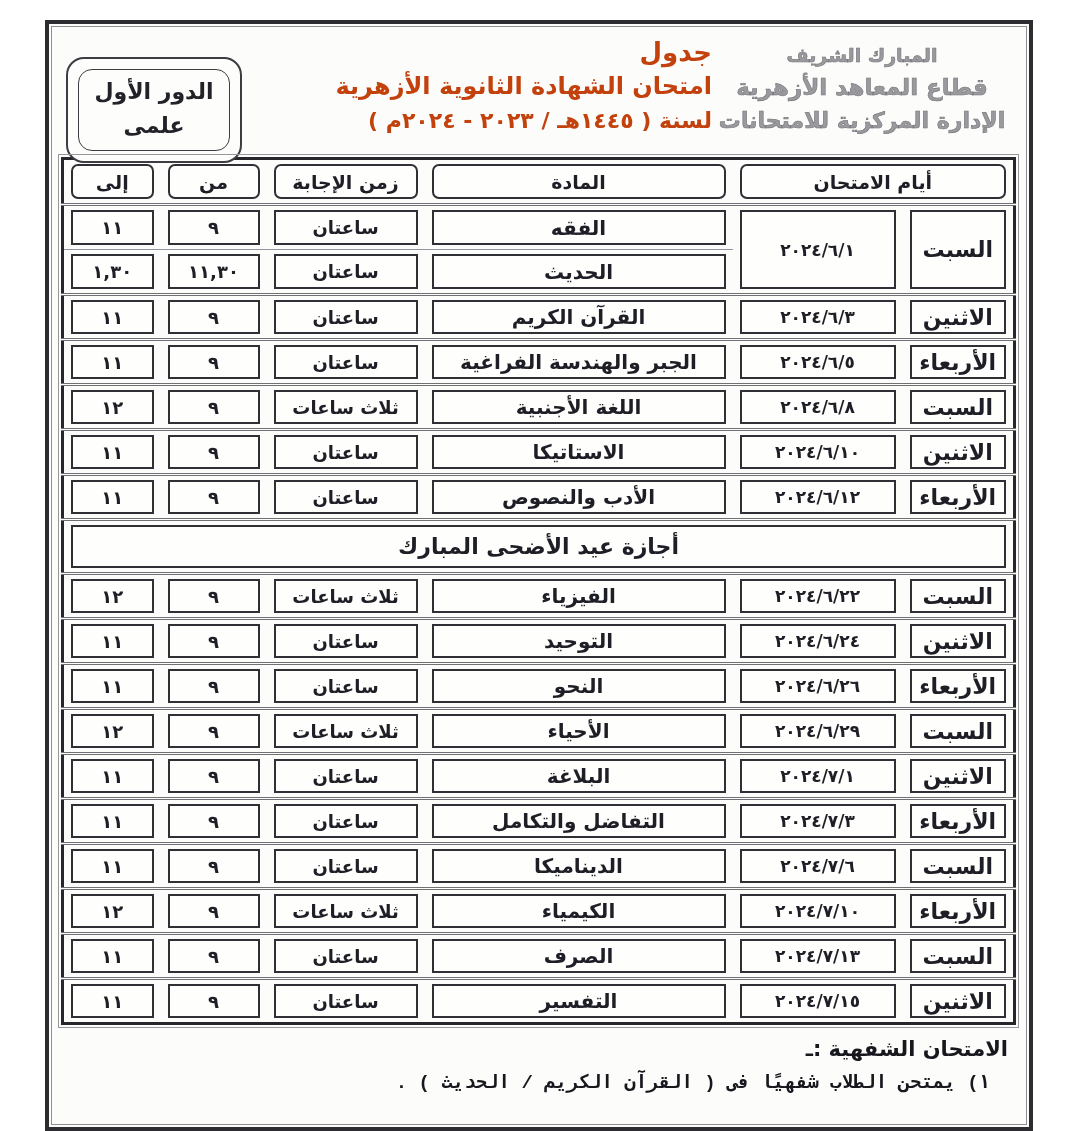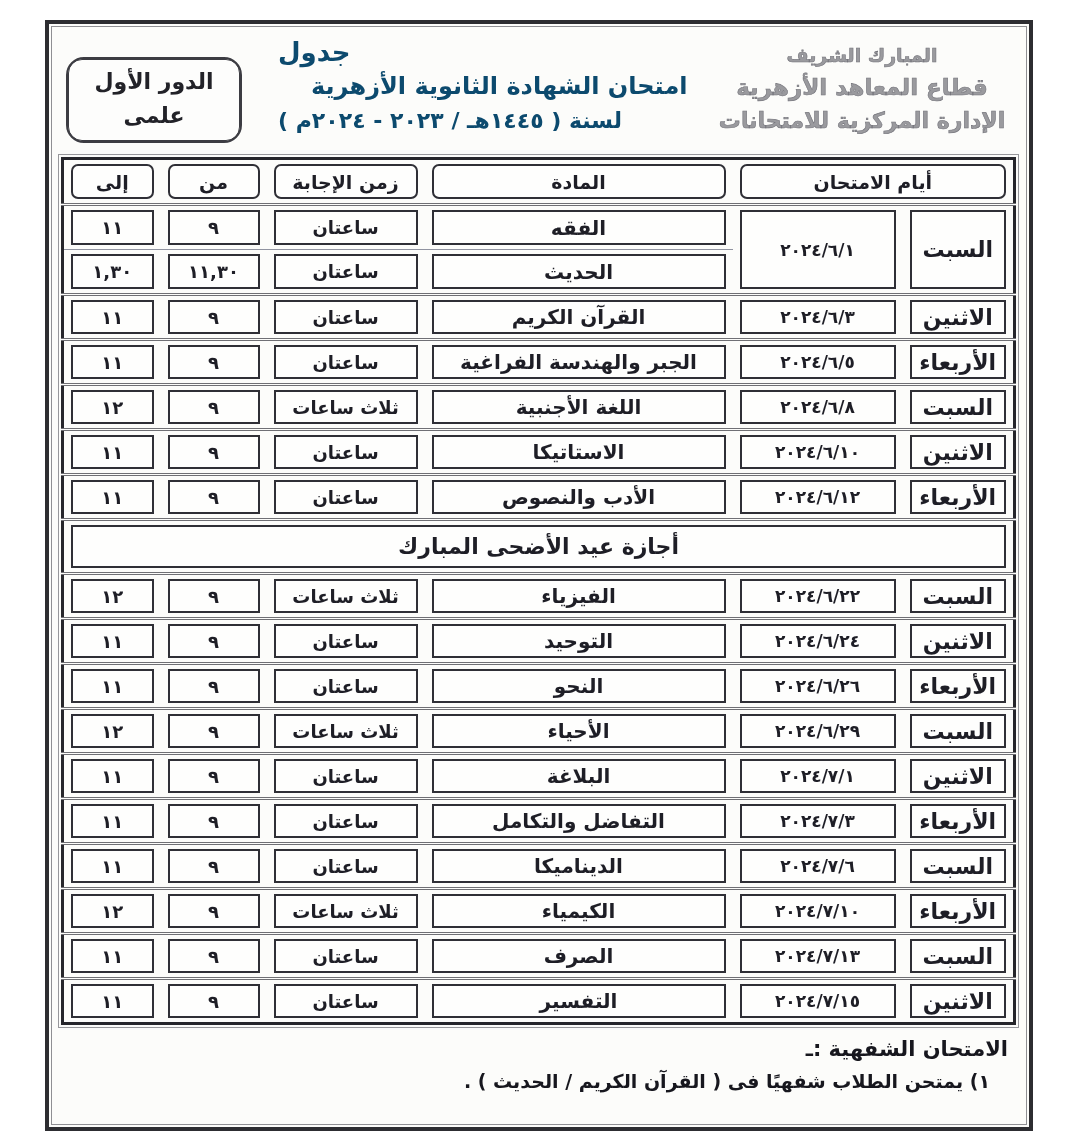--- a/index.html
+++ b/index.html
@@ -17,25 +17,25 @@
     position:absolute; inset:2px; border:1px solid #8f8f93;
     padding:8px 10px 0;
   }
   
   .header { display:flex; justify-content:space-between; align-items:flex-start; height:122px; padding:0 4px; }
   .org { width:300px; text-align:center; font-weight:700; color:#9a9a9e;
          -webkit-text-stroke:0.6px #73737a; line-height:1.5; padding-top:6px; }
   .org-l1 { font-size:19px; }
   .org-l2 { font-size:23px; }
   .org-l3 { font-size:22px; }
-  .titles { flex:1; text-align:left; color:#0c4a6e; font-weight:700; padding-top:2px;margin-left:36px; }
+  .titles { flex:1; text-align:right; color:#c2410c; font-weight:700; padding-top:2px;margin-left:36px; }
   .t1 { font-size:26px; }
   .t2 { font-size:24px; margin-top:5px;padding-left:33px; }
   .t3 { font-size:22px; margin-top:8px; }
-  .stage { margin-top:22px; border:2px solid #3c3c42; border-radius:18px; padding:0; width:176px; background:#fdfdfc; }
+  .stage { margin-top:22px; border:2px solid #3c3c42; border-radius:18px; padding:10px; width:176px; background:#fdfdfc; }
   .stage-inner { border:1px solid #3c3c42; border-radius:14px; text-align:center;
                  font-weight:700; font-size:22px; color:#222228; padding:5px 4px 7px; line-height:1.55; }
   
   .schedule {
     border-collapse:collapse; table-layout:fixed;
     width:952px; margin:0 auto;
     border:3px solid #26262b; outline:1px solid #97979b; outline-offset:2px;
   }
   .schedule th, .schedule td { padding:0; position:relative; }
   .box {
@@ -52,21 +52,21 @@
   .hbox  { font-size:19px;border-radius:7px; }
   .day   { font-size:22px; }
   .date  { font-size:17px; letter-spacing:0.5px; }
   .subj  { font-size:20px;text-align:right; }
   .dur   { font-size:18px; }
   .num   { font-size:18px; }
   .holiday-box { font-size:22px; }
   
   .notes { padding:12px 8px 0; color:#17171e; font-weight:700; }
   .notes-h { font-size:21px; }
-  .note { font-size:19px; margin-top:9px; padding-right:18px; }
+  .note { font-size:19px; margin-top:9px; padding-right:18px;font-family:Liberation Mono, monospace; }
 </style>
 </head>
 <body>
 
 <div class="sheet">
   <div class="sheet-inner">
 
     <div class="header">
       <div class="org">
         <div class="org-l1">المبارك الشريف</div>

